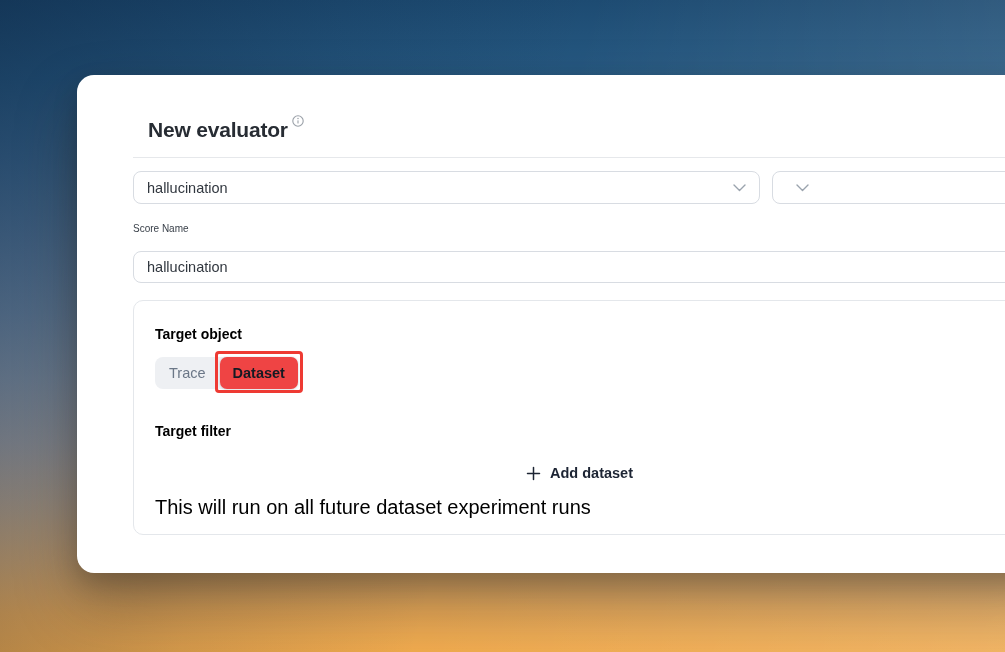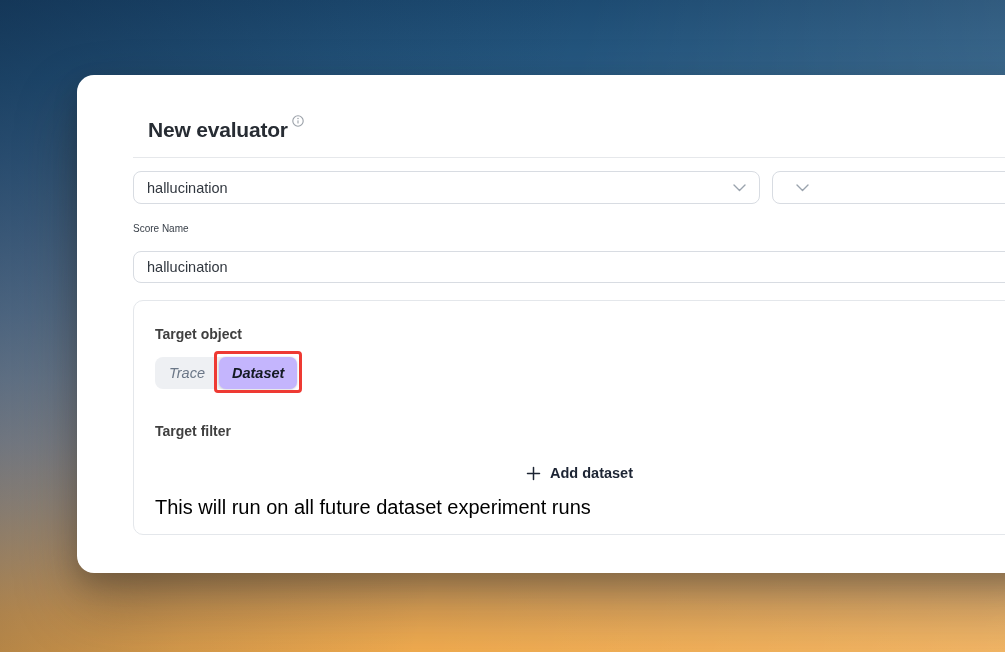--- a/index.html
+++ b/index.html
@@ -54,34 +54,34 @@
     padding: 0 13px; font-size: 14.5px; color: #31373f;
     font-family: inherit; outline: none; display: block; background: #fff;
   }
 
   
   .section {
     margin-top: 17px; height: 235px;
     border: 1px solid #e4e7eb; border-radius: 10px;
     padding: 26px 21px 0 21px;
   }
-  .section-label { font-size: 14px; font-weight: 700; color: #404040; line-height: 14px; }
+  .section-label { font-size: 14px; font-weight: 700; color: #000000; line-height: 14px; }
 
   .segmented {
     display: inline-flex; margin-top: 16px;
     background: #eef0f3; border-radius: 8px; align-items: center;
   }
   .seg-option {
     height: 32px; line-height: 32px; padding: 0 14px;
     font-size: 14.5px; font-weight: 500; color: #6b7787;
-    border-radius: 8px; cursor: pointer; white-space: nowrap; font-style: italic;
+    border-radius: 8px; cursor: pointer; white-space: nowrap;
   }
   .seg-selected-wrap { position: relative; }
   .seg-option.selected {
-    background: #c4b5fd; font-weight: 700; color: #141a23;
+    background: #ef4444; font-weight: 700; color: #141a23;
     border-radius: 7px; padding: 0 13px;
     box-shadow: 0 1px 3px rgba(15,23,42,0.10), 0 0 0 1px rgba(15,23,42,0.03);
   }
   .annotation-box {
     position: absolute; left: -5px; right: -5px; top: -6px; bottom: -4px;
     border: 3px solid #ee3a33; border-radius: 4px; pointer-events: none;
   }
 
   .target-filter-label { margin-top: 35px; }
 

